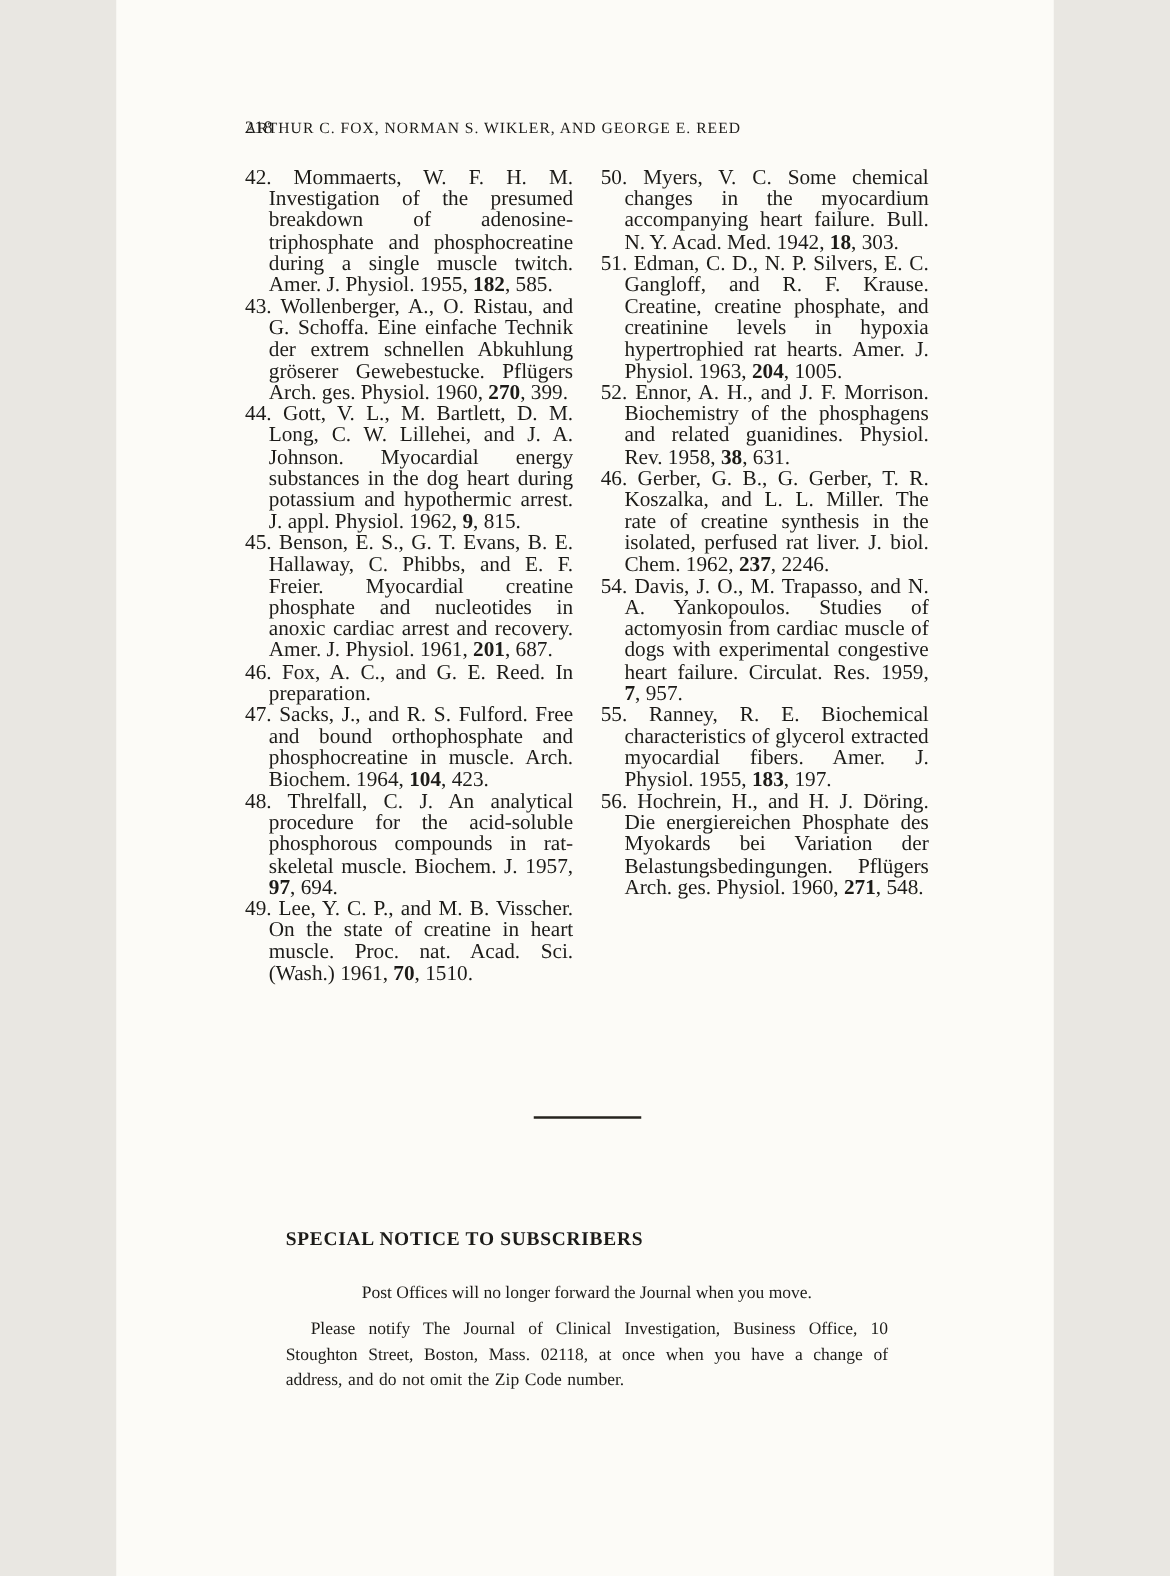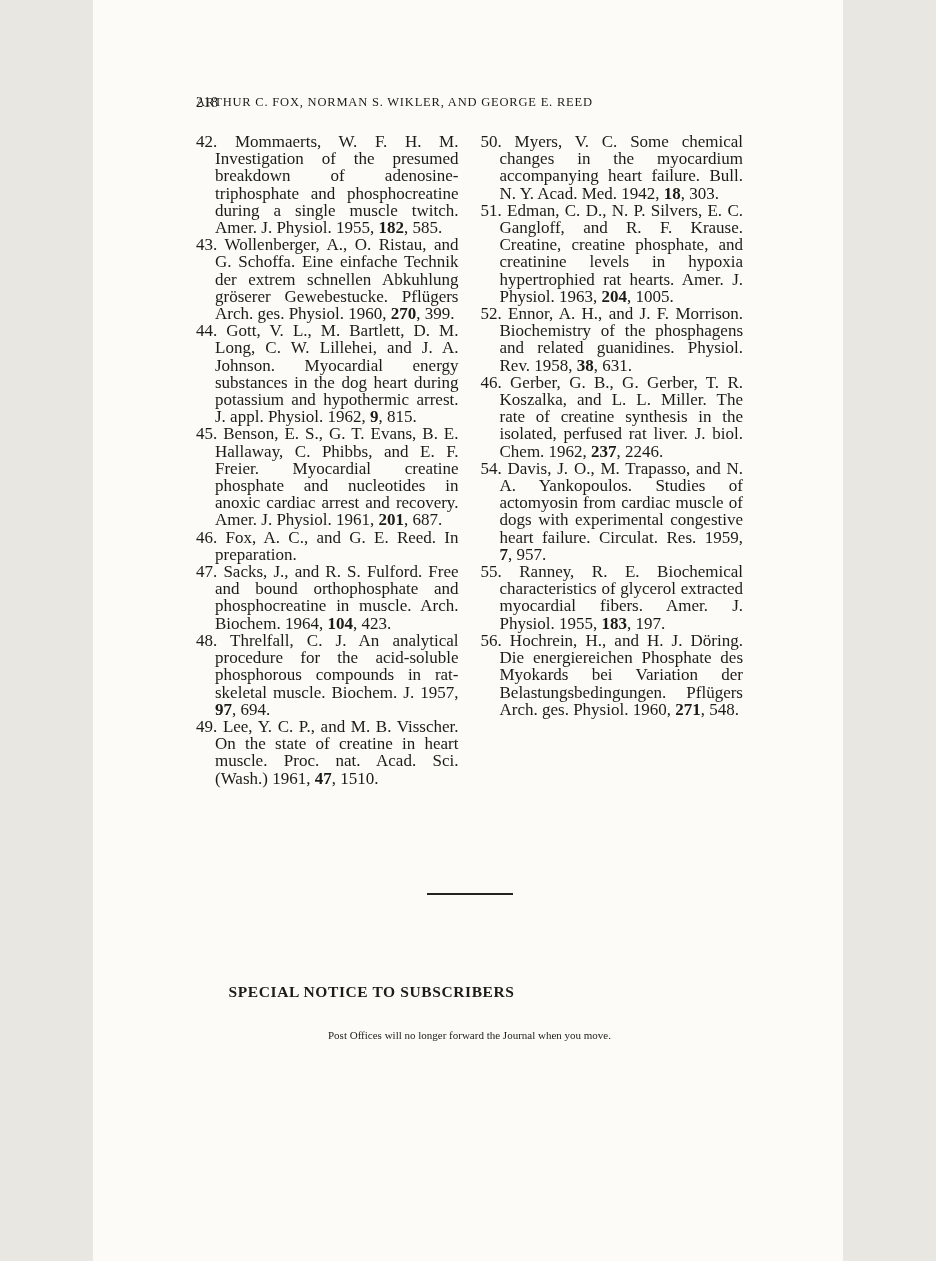--- a/index.html
+++ b/index.html
@@ -67,21 +67,21 @@
   .notice h2 {
     margin: 0 0 24px 0;
     text-align: left;
     font-size: 15.5px;
     font-weight: bold;
     letter-spacing: 0.6px;
   }
   .notice-line1 {
     margin: 0 0 9px 0;
     text-align: center;
-    font-size: 11px;
+    font-size: 14px;
     line-height: 20.5px;
   }
   .notice-body {
     margin: 0;
     font-size: 14px;
     line-height: 20.5px;
     text-align: justify;
     text-indent: 20px;
     word-spacing: 1px;
   }
@@ -98,33 +98,34 @@
 
   <div class="columns">
     <div class="col" id="col-left">
         <div class="ref"><span>42.</span> Mommaerts, W. F. H. M.  Investigation of the presumed breakdown of adenosine-triphosphate and phosphocreatine during a single muscle twitch. Amer. J. Physiol. 1955, <b>182</b>, 585.</div>
         <div class="ref"><span>43.</span> Wollenberger, A., O. Ristau, and G. Schoffa.  Eine einfache Technik der extrem schnellen Abkuhlung gröserer Gewebestucke.  Pflügers Arch. ges. Physiol. 1960, <b>270</b>, 399.</div>
         <div class="ref"><span>44.</span> Gott, V. L., M. Bartlett, D. M. Long, C. W. Lillehei, and J. A. Johnson.  Myocardial energy substances in the dog heart during potassium and hypothermic arrest.  J. appl. Physiol. 1962, <b>9</b>, 815.</div>
         <div class="ref"><span>45.</span> Benson, E. S., G. T. Evans, B. E. Hallaway, C. Phibbs, and E. F. Freier.  Myocardial creatine phosphate and nucleotides in anoxic cardiac arrest and recovery.  Amer. J. Physiol. 1961, <b>201</b>, 687.</div>
         <div class="ref"><span>46.</span> Fox, A. C., and G. E. Reed.  In preparation.</div>
         <div class="ref"><span>47.</span> Sacks, J., and R. S. Fulford.  Free and bound orthophosphate and phosphocreatine in muscle.  Arch. Biochem. 1964, <b>104</b>, 423.</div>
         <div class="ref"><span>48.</span> Threlfall, C. J.  An analytical procedure for the acid-soluble phosphorous compounds in rat-skeletal muscle.  Biochem. J. 1957, <b>97</b>, 694.</div>
-        <div class="ref"><span>49.</span> Lee, Y. C. P., and M. B. Visscher.  On the state of creatine in heart muscle.  Proc. nat. Acad. Sci. (Wash.) 1961, <b>47</b>, 1510.</div>
+        <div class="ref"><span>49.</span> Lee, Y. C. P., and M. B. Visscher.  On the state of creatine in heart muscle.  Proc. nat. Acad. Sci. (Wash.) 1961, <b>70</b>, 1510.</div>
       </div>
     <div class="col" id="col-right">
         <div class="ref"><span>50.</span> Myers, V. C.  Some chemical changes in the myocardium accompanying heart failure.  Bull. N. Y. Acad. Med. 1942, <b>18</b>, 303.</div>
         <div class="ref"><span>51.</span> Edman, C. D., N. P. Silvers, E. C. Gangloff, and R. F. Krause.  Creatine, creatine phosphate, and creatinine levels in hypoxia hypertrophied rat hearts.  Amer. J. Physiol. 1963, <b>204</b>, 1005.</div>
         <div class="ref"><span>52.</span> Ennor, A. H., and J. F. Morrison.  Biochemistry of the phosphagens and related guanidines.  Physiol. Rev. 1958, <b>38</b>, 631.</div>
         <div class="ref"><span>46.</span> Gerber, G. B., G. Gerber, T. R. Koszalka, and L. L. Miller.  The rate of creatine synthesis in the isolated, perfused rat liver.  J. biol. Chem. 1962, <b>237</b>, 2246.</div>
         <div class="ref"><span>54.</span> Davis, J. O., M. Trapasso, and N. A. Yankopoulos.  Studies of actomyosin from cardiac muscle of dogs with experimental congestive heart failure.  Circulat. Res. 1959, <b>7</b>, 957.</div>
         <div class="ref"><span>55.</span> Ranney, R. E.  Biochemical characteristics of glycerol extracted myocardial fibers.  Amer. J. Physiol. 1955, <b>183</b>, 197.</div>
         <div class="ref"><span>56.</span> Hochrein, H., and H. J. Döring.  Die energiereichen Phosphate des Myokards bei Variation der Belastungsbedingungen.  Pflügers Arch. ges. Physiol. 1960, <b>271</b>, 548.</div>
       </div>
   </div>
 
   <div class="divider"></div>
 
   <section class="notice">
     <h2>SPECIAL NOTICE TO SUBSCRIBERS</h2>
     <p class="notice-line1">Post Offices will no longer forward the Journal when you move.</p>
+    <p class="notice-body">Please notify The Journal of Clinical Investigation, Business Office, 10 Stoughton Street, Boston, Mass. 02118, at once when you have a change of address, and do not omit the Zip Code number.</p>
   </section>
 
 </div>
 
 </body></html>

